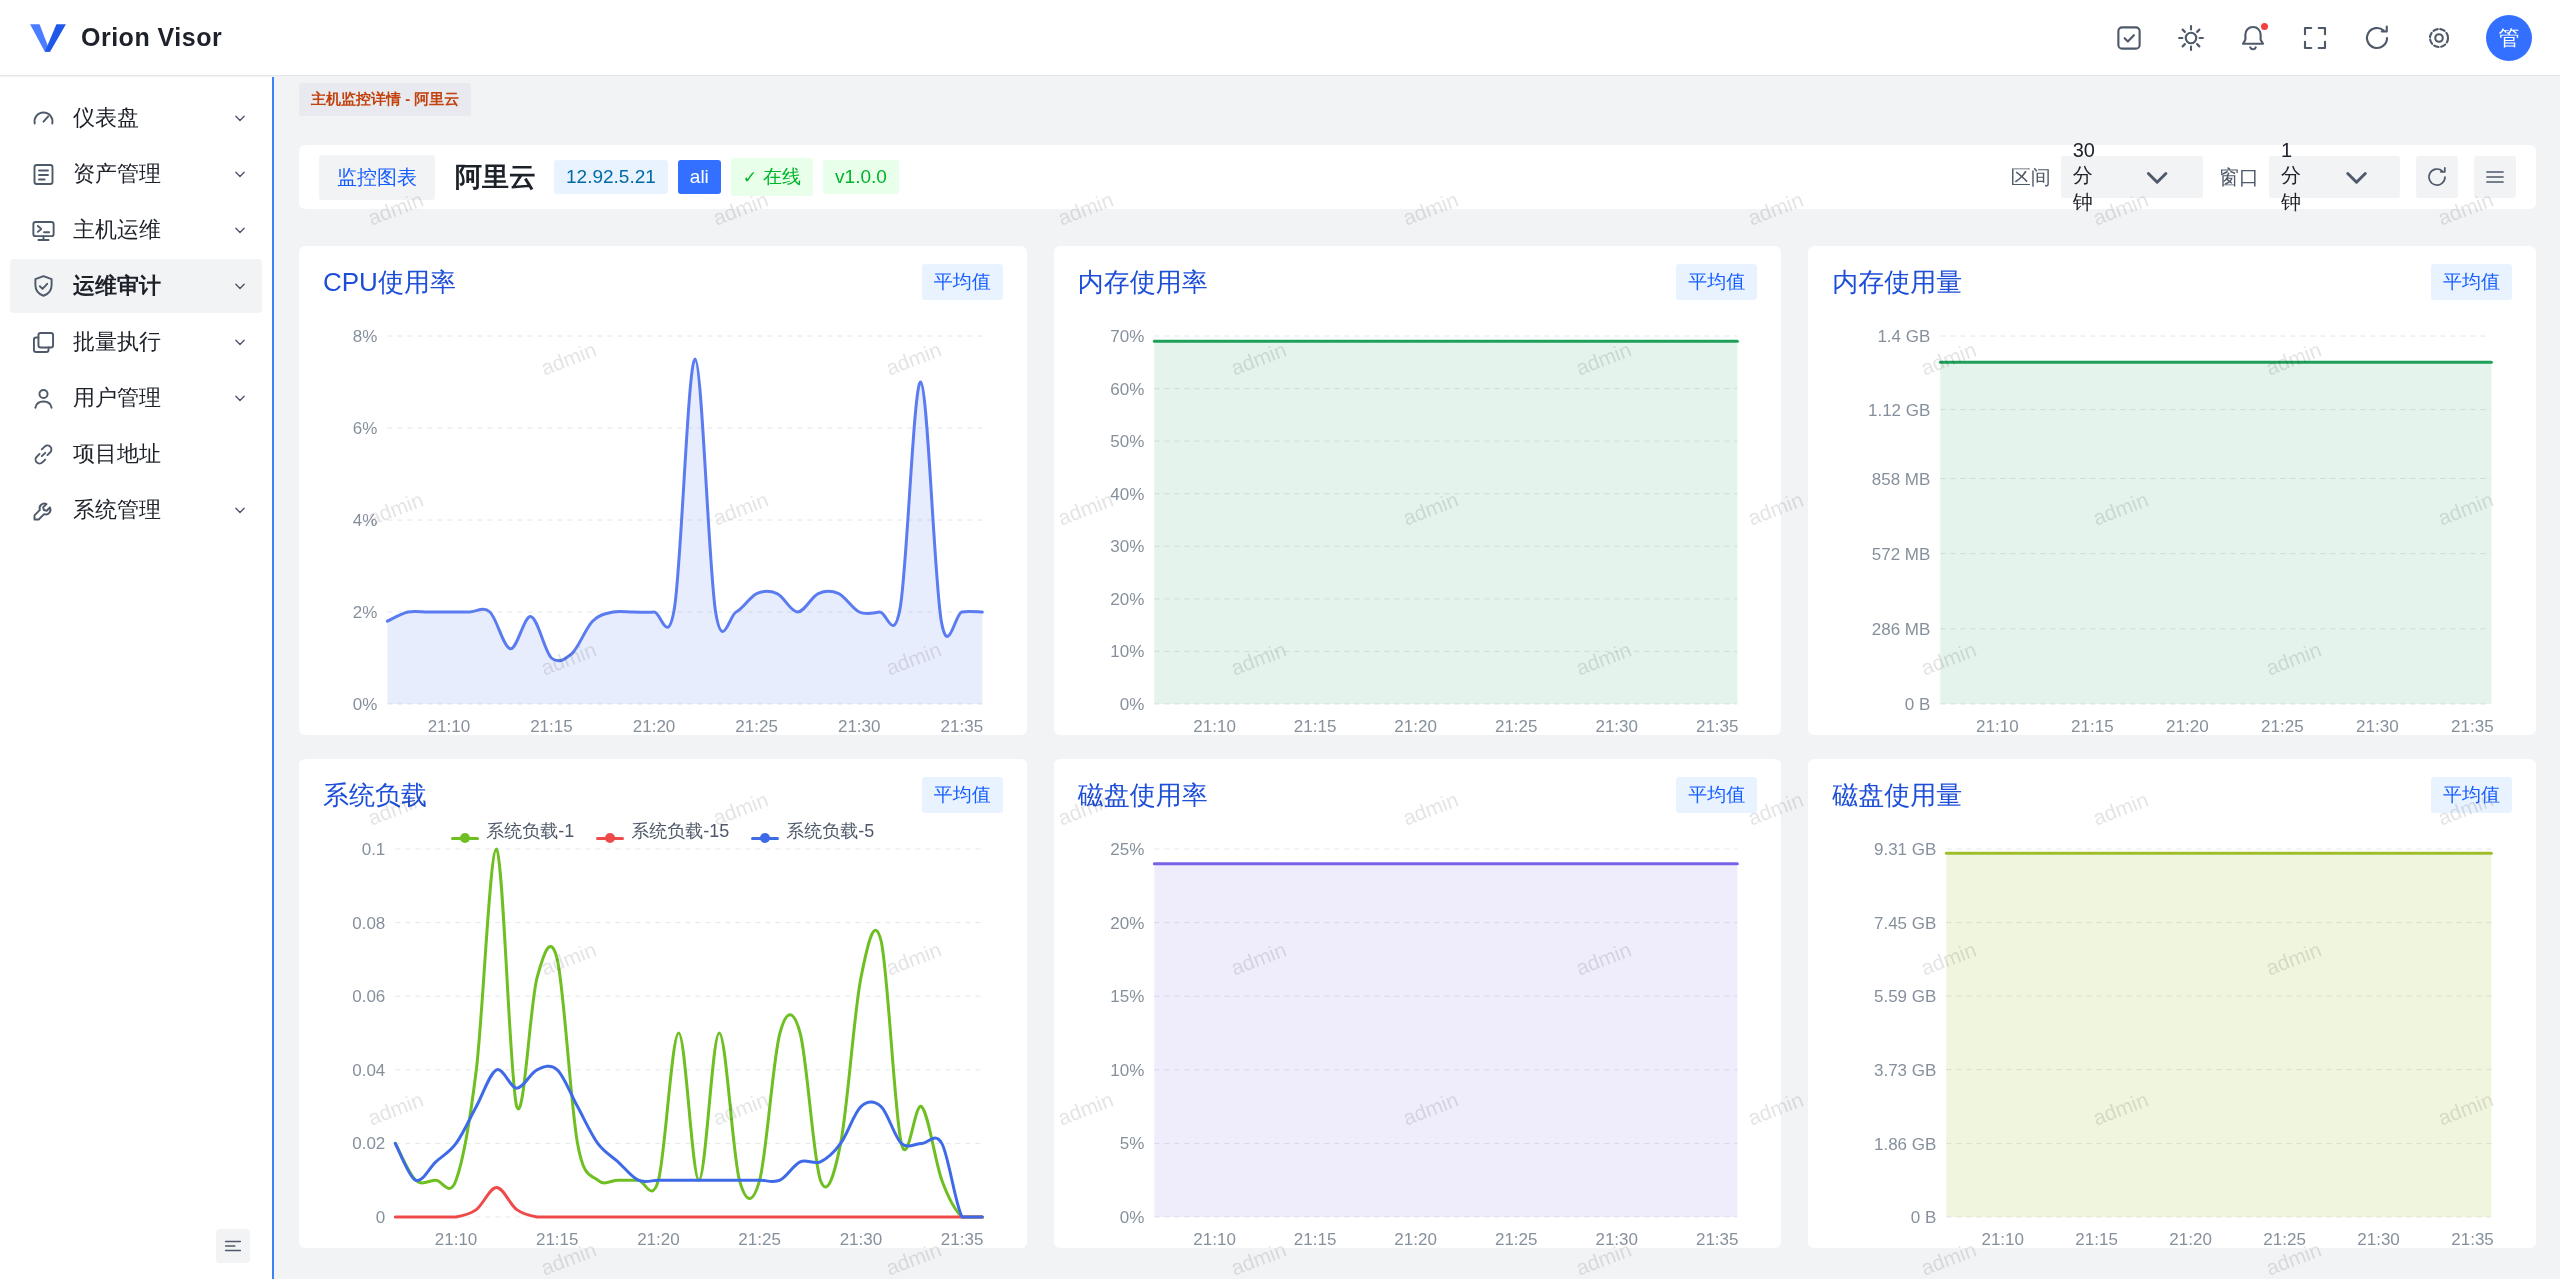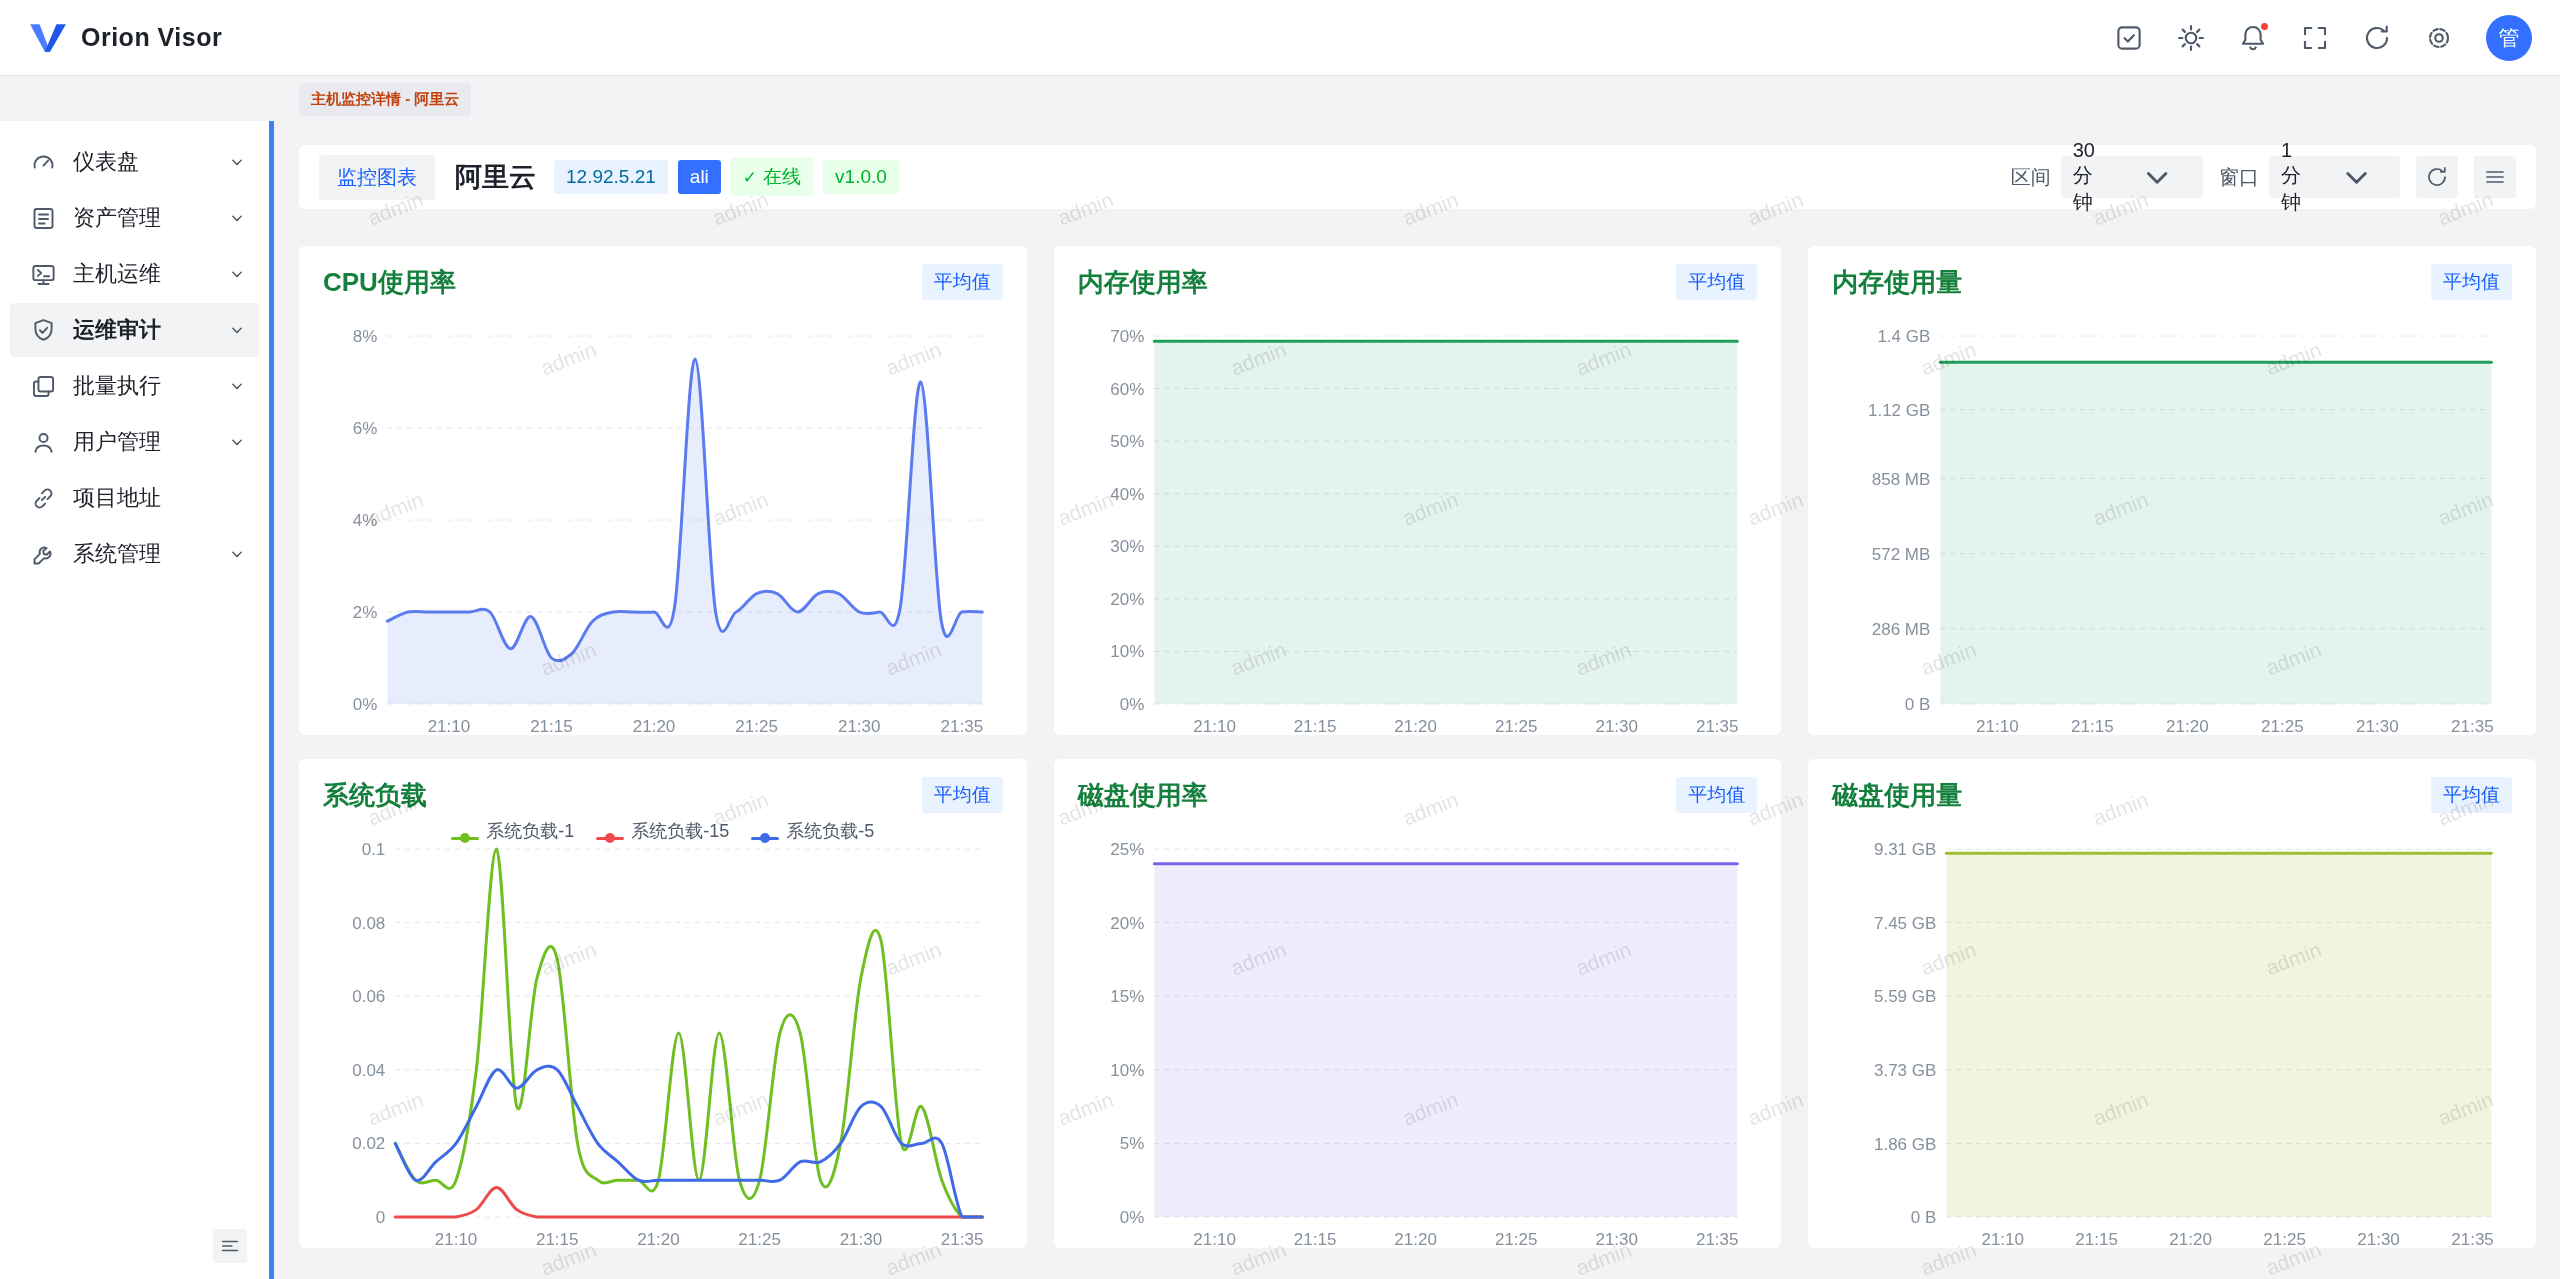--- a/index.html
+++ b/index.html
@@ -15,21 +15,21 @@
   .logo-text { font-size:25px; font-weight:700; color:#1D2129; letter-spacing:.5px; }
   .tb-right { display:flex; align-items:center; gap:32px; }
   .tb-btn { position:relative; width:30px; height:30px; color:#4E5969; cursor:pointer; }
   .badge-dot { position:absolute; top:-2px; right:-2px; width:11px; height:11px;
                background:#F53F3F; border-radius:50%; border:2px solid #fff; }
   .avatar { width:46px; height:46px; border-radius:50%; background:#3370FF; color:#fff;
             display:flex; align-items:center; justify-content:center; font-size:21px; cursor:pointer; }
 
   
   .sidebar { position:fixed; top:77px; left:0; bottom:0; width:274px; background:#fff;
-             border-right:5px solid #3b82f6; z-index:30;margin-top:44px; }
+             border-right:2px solid #3b82f6; z-index:30; }
   .sidebar nav { padding-top:12px; }
   .side-item { height:54px; margin:2px 10px; padding:0 12px 0 20px; display:flex; align-items:center;
                gap:16px; border-radius:4px; font-size:22px; color:#1D2129; cursor:pointer; }
   .side-item.active { background:#F2F3F5; font-weight:700; }
   .s-ic { width:27px; height:27px; color:#4E5969; flex:none; }
   .s-label { flex:1; white-space:nowrap; }
   .s-chev { width:20px; height:20px; color:#4E5969; flex:none; }
   .collapse-btn { position:absolute; bottom:16px; right:22px; width:34px; height:34px;
                   background:#F2F3F5; border-radius:4px; color:#4E5969; padding:6px; cursor:pointer; }
 
@@ -61,21 +61,21 @@
   .sel-chev { width:18px; height:18px; color:#4E5969; }
   .sq-btn { width:42px; height:42px; background:#F2F3F5; border-radius:3px; color:#4E5969;
             display:flex; align-items:center; justify-content:center; padding:9px; cursor:pointer; }
 
   
   .grid { margin:37px 24px 0; display:grid; grid-template-columns:repeat(3,1fr);
           column-gap:27px; row-gap:24px; }
   .card { background:#fff; border-radius:6px; height:489px; padding:16px 24px 0;
           position:relative; overflow:hidden; }
   .card-head { display:flex; justify-content:space-between; align-items:center; height:40px; }
-  .card-title { font-size:26px; font-weight:700; color:#15803d; }
+  .card-title { font-size:26px; font-weight:400; color:#1d4ed8; }
   .avg-badge { background:#E8F3FF; color:#165DFF; font-size:19px; padding:5px 12px; border-radius:3px; }
   .chart-svg { width:100%; height:427px; margin-top:8px; display:block; }
   .chart-svg text { font-family:"Liberation Sans", sans-serif; }
 
   .legend { position:absolute; top:60px; left:0; right:0; display:flex; justify-content:center;
             gap:22px; align-items:center; z-index:2; }
   .lg-item { display:flex; align-items:flex-end; gap:7px; font-size:18px; color:#4E5969; cursor:pointer; }
   .lg-mark { position:relative; width:28px; height:10px; display:inline-block; }
   .lg-line { position:absolute; left:0; right:0; top:3.5px; height:3px; background:currentColor; border-radius:2px; }
   .lg-dot { position:absolute; left:9px; top:0; width:10px; height:10px; background:currentColor; border-radius:50%; }

